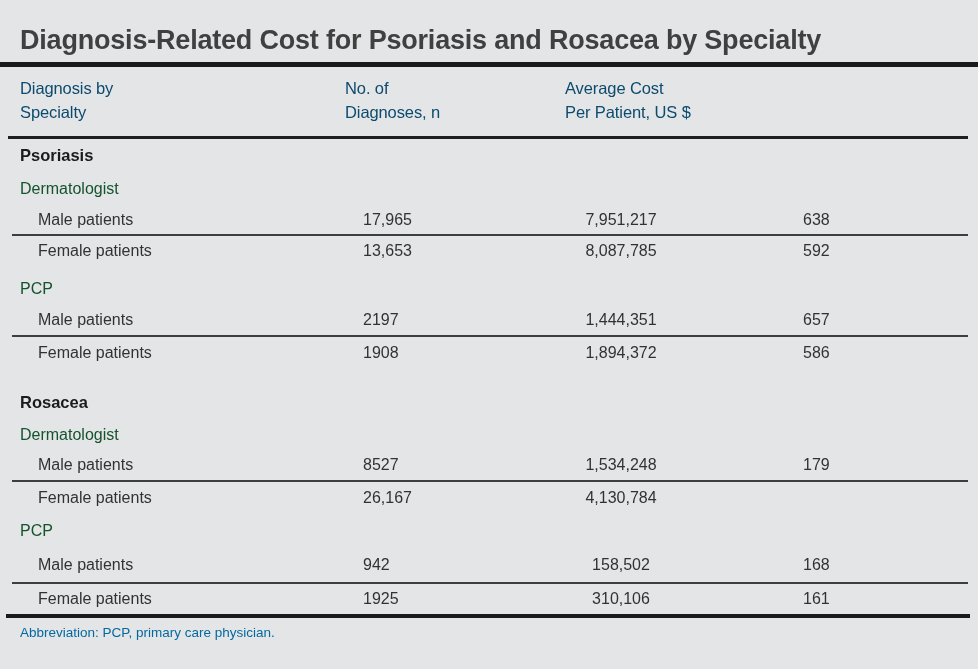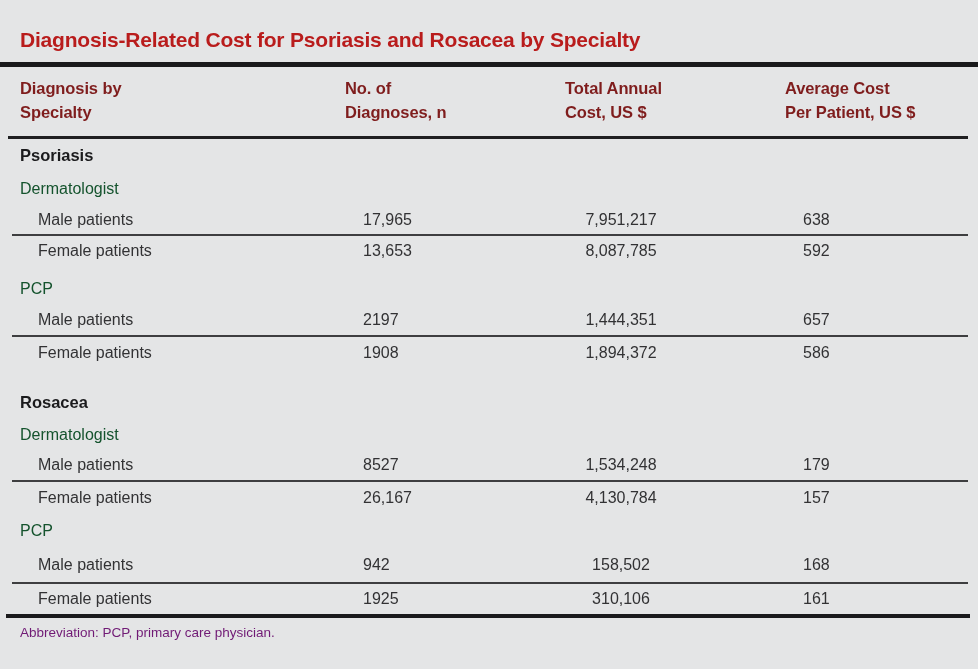--- a/index.html
+++ b/index.html
@@ -7,29 +7,29 @@
     width: 978px; height: 669px;
     background: #e4e5e6;
     font-family: "Liberation Sans", "DejaVu Sans", sans-serif;
     color: #323234;
     overflow: hidden;
   }
   .page { width: 978px; height: 669px; position: relative; }
 
   .title {
     padding: 27px 0 0 20px;
-    font-size: 21px; line-height: 26px;
-    font-weight: bold; color: #b91c1c;
+    font-size: 27px; line-height: 26px;
+    font-weight: bold; color: #404040;
     letter-spacing: -0.2px;
   }
   .rule-title { margin-top: 9px; height: 5px; background: #1a1a1c; }
 
   .hdr {
     display: flex; padding: 9px 12px 0 20px;
-    font-weight: bold; color: #7f1d1d;
+    font-weight: normal; color: #0c4a6e;
     font-size: 16.5px; line-height: 24px;
   }
   .hcell { white-space: pre-line; letter-spacing: -0.1px; }
   .rule-hdr { margin: 12px 10px 0 8px; height: 3px; background: #1f1f21; }
 
   .row { display: flex; align-items: center; padding: 0 12px 0 20px; font-size: 16px; }
   .c1 { width: 325px; }
   .c2 { width: 220px; }
   .c3 { width: 220px; }
   .c4 { flex: 1; }
@@ -39,37 +39,35 @@
   .sub  { color: #14532d; }
   .indent { padding-left: 18px; }
 
   .h29 { height: 29px; } .h30 { height: 30px; } .h31 { height: 31px; }
   .h32 { height: 32px; } .h33 { height: 33px; } .h34 { height: 34px; }
   .sp8  { height: 8px; }  .sp18 { height: 18px; }
 
   .divider { margin: 0 10px 0 12px; height: 2px; background: #3e3e40; }
   .rule-bottom { margin: 0 8px 0 6px; height: 4px; background: #1a1a1c; }
 
-  .footnote { padding: 6px 0 0 20px; font-size: 13.5px; line-height: 17px; color: #701a75; }
+  .footnote { padding: 6px 0 0 20px; font-size: 13.5px; line-height: 17px; color: #0369a1; }
 </style>
 </head>
 <body>
 
 <div class="page">
 
   <div class="title">Diagnosis-Related Cost for Psoriasis and Rosacea by Specialty</div>
   <div class="rule-title"></div>
 
   <div class="hdr">
     <div class="c1 hcell">Diagnosis by
 Specialty</div>
     <div class="c2 hcell">No. of
 Diagnoses, n</div>
-    <div class="c3 hcell">Total Annual
-Cost, US $</div>
     <div class="c4 hcell">Average Cost
 Per Patient, US $</div>
   </div>
   <div class="rule-hdr"></div>
 
   <div class="row h33">
     <div class="c1 sec">Psoriasis</div>
   </div>
   <div class="row h33">
     <div class="c1 sub">Dermatologist</div>
@@ -121,21 +119,20 @@
     <div class="c1 indent">Male patients</div>
     <div class="c2">8527</div>
     <div class="c3"><span class="cbox">1,534,248</span></div>
     <div class="c4">179</div>
   </div>
   <div class="divider"></div>
   <div class="row h32">
     <div class="c1 indent">Female patients</div>
     <div class="c2">26,167</div>
     <div class="c3"><span class="cbox">4,130,784</span></div>
-    <div class="c4">157</div>
   </div>
 
   <div class="row h34">
     <div class="c1 sub">PCP</div>
   </div>
   <div class="row h34">
     <div class="c1 indent">Male patients</div>
     <div class="c2">942</div>
     <div class="c3"><span class="cbox">158,502</span></div>
     <div class="c4">168</div>

